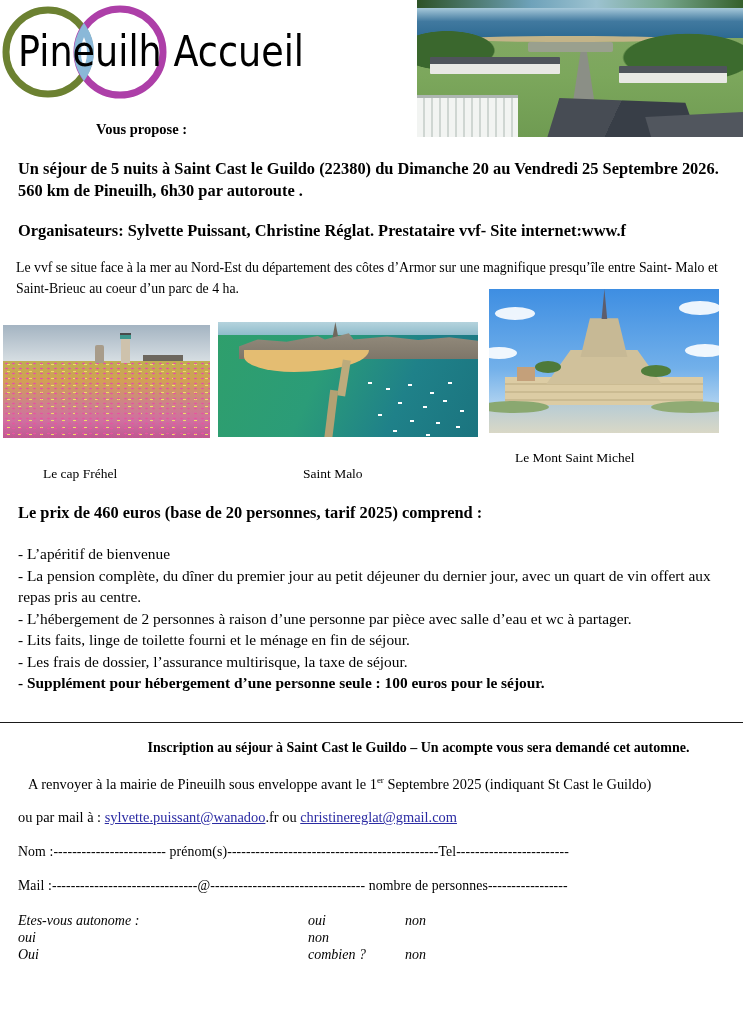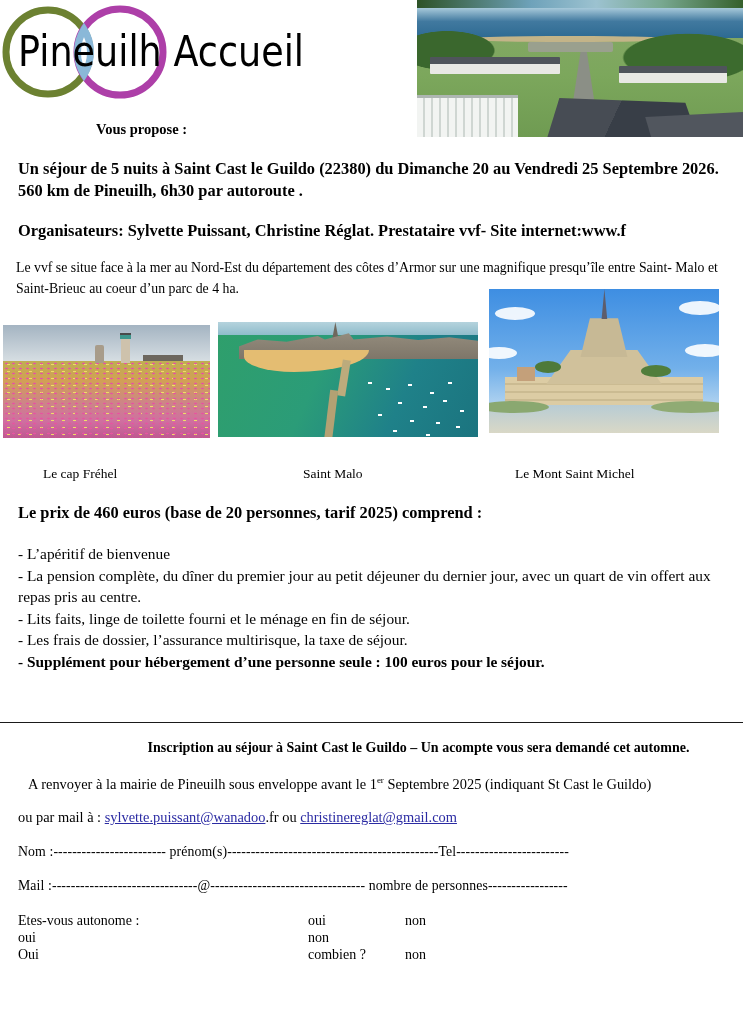--- a/index.html
+++ b/index.html
@@ -113,34 +113,34 @@
   .ph-mont .marshR { position:absolute; right:-12px; top:112px; width:80px; height:12px;
           background:#90ab74; border-radius:50%; }
 
   
   .tagline { left:96px; top:121px; font-weight:bold; font-size:14.5px; }
   .intro   { left:18px; top:158px; width:714px; font-weight:bold; font-size:16.4px; line-height:22px; }
   .orga    { left:18px; top:221px; width:714px; font-weight:bold; font-size:16.4px; }
   .vvfdesc { left:16px; top:257px; width:716px; font-size:13.8px; line-height:21px; }
   .cap1 { left:43px;  top:466px; font-size:13.5px; }
   .cap2 { left:303px; top:466px; font-size:13.5px; }
-  .cap3 { left:515px; top:466px; font-size:13.5px; }
+  .cap3 { left:515px; top:450px; font-size:13.5px; }
   .price { left:18px; top:503px; width:714px; font-weight:bold; font-size:16.4px; }
   .plist { left:18px; top:543px; width:716px; font-size:15.4px; line-height:21.5px; }
   .plist .bold { font-weight:bold; }
   .rule { left:0; top:722px; width:743px; height:0; border-top:1.4px solid #1a1a1a; }
   .inscription { left:0; top:740px; width:743px; text-align:center; font-weight:bold; font-size:14px;margin-left:47px; }
   .renvoyer { left:28px; top:775px; font-size:14.4px; }
   .renvoyer sup { font-size:9px; }
   .mailline { left:18px; top:809px; font-size:14.4px; }
   .maillink { color:#2b2ba3; text-decoration:underline; cursor:pointer; }
   .nomline  { left:18px; top:844px; font-size:13.8px; letter-spacing:.1px; }
   .mailform { left:18px; top:878px; font-size:13.8px; letter-spacing:.1px; }
   .questions { left:18px; top:912px; width:700px; font-size:14px; }
-  .qrow { display:grid; grid-template-columns:290px 97px 81px 1fr; line-height:17.2px; }
+  .qrow { display:grid; grid-template-columns:290px 97px 81px 1fr; line-height:17.2px;font-style:italic; }
 </style>
 </head>
 <body>
 
 <div class="page">
 
   <svg class="logo-svg" width="310" height="104" viewBox="0 0 310 104">
     <circle cx="46" cy="50" r="42" fill="none" stroke="#6c8131" stroke-width="7"></circle>
     <circle cx="118" cy="50" r="43" fill="none" stroke="#ad3fa8" stroke-width="7"></circle>
     <path d="M 82 27.4 A 42.5 42.5 0 0 1 82 72.6 A 42.5 42.5 0 0 1 82 27.4 Z" fill="#ffffff" stroke="#8ab8d8" stroke-width="7"></path>
@@ -209,20 +209,21 @@
 
   <div class="abs cap1">Le cap Fréhel</div>
   <div class="abs cap2">Saint Malo</div>
   <div class="abs cap3">Le Mont Saint Michel</div>
 
   <div class="abs price">Le prix de 460 euros  (base de 20 personnes, tarif 2025)  comprend :</div>
 
   <div class="abs plist">
     <div>- L’apéritif de bienvenue</div>
     <div>- La pension complète, du  dîner du premier jour au petit déjeuner du dernier jour, avec un quart de vin offert aux repas pris au centre.</div>
+    <div>- L’hébergement de 2 personnes à raison d’une personne par pièce avec salle d’eau et wc à partager.</div>
     <div>- Lits faits, linge de toilette fourni et le ménage en fin de séjour.</div>
     <div>- Les frais de dossier, l’assurance multirisque, la taxe de séjour.</div>
     <div class="bold">- Supplément pour hébergement d’une personne seule : 100 euros pour le séjour.</div>
   </div>
 
   <div class="abs rule"></div>
 
   <div class="abs inscription">Inscription au séjour à Saint Cast le Guildo – Un acompte vous sera demandé cet automne.</div>
 
   <div class="abs renvoyer"><span>A renvoyer à la mairie de Pineuilh  sous enveloppe avant le 1</span><sup>er</sup><span> Septembre 2025 (indiquant St Cast le Guildo)</span></div>

